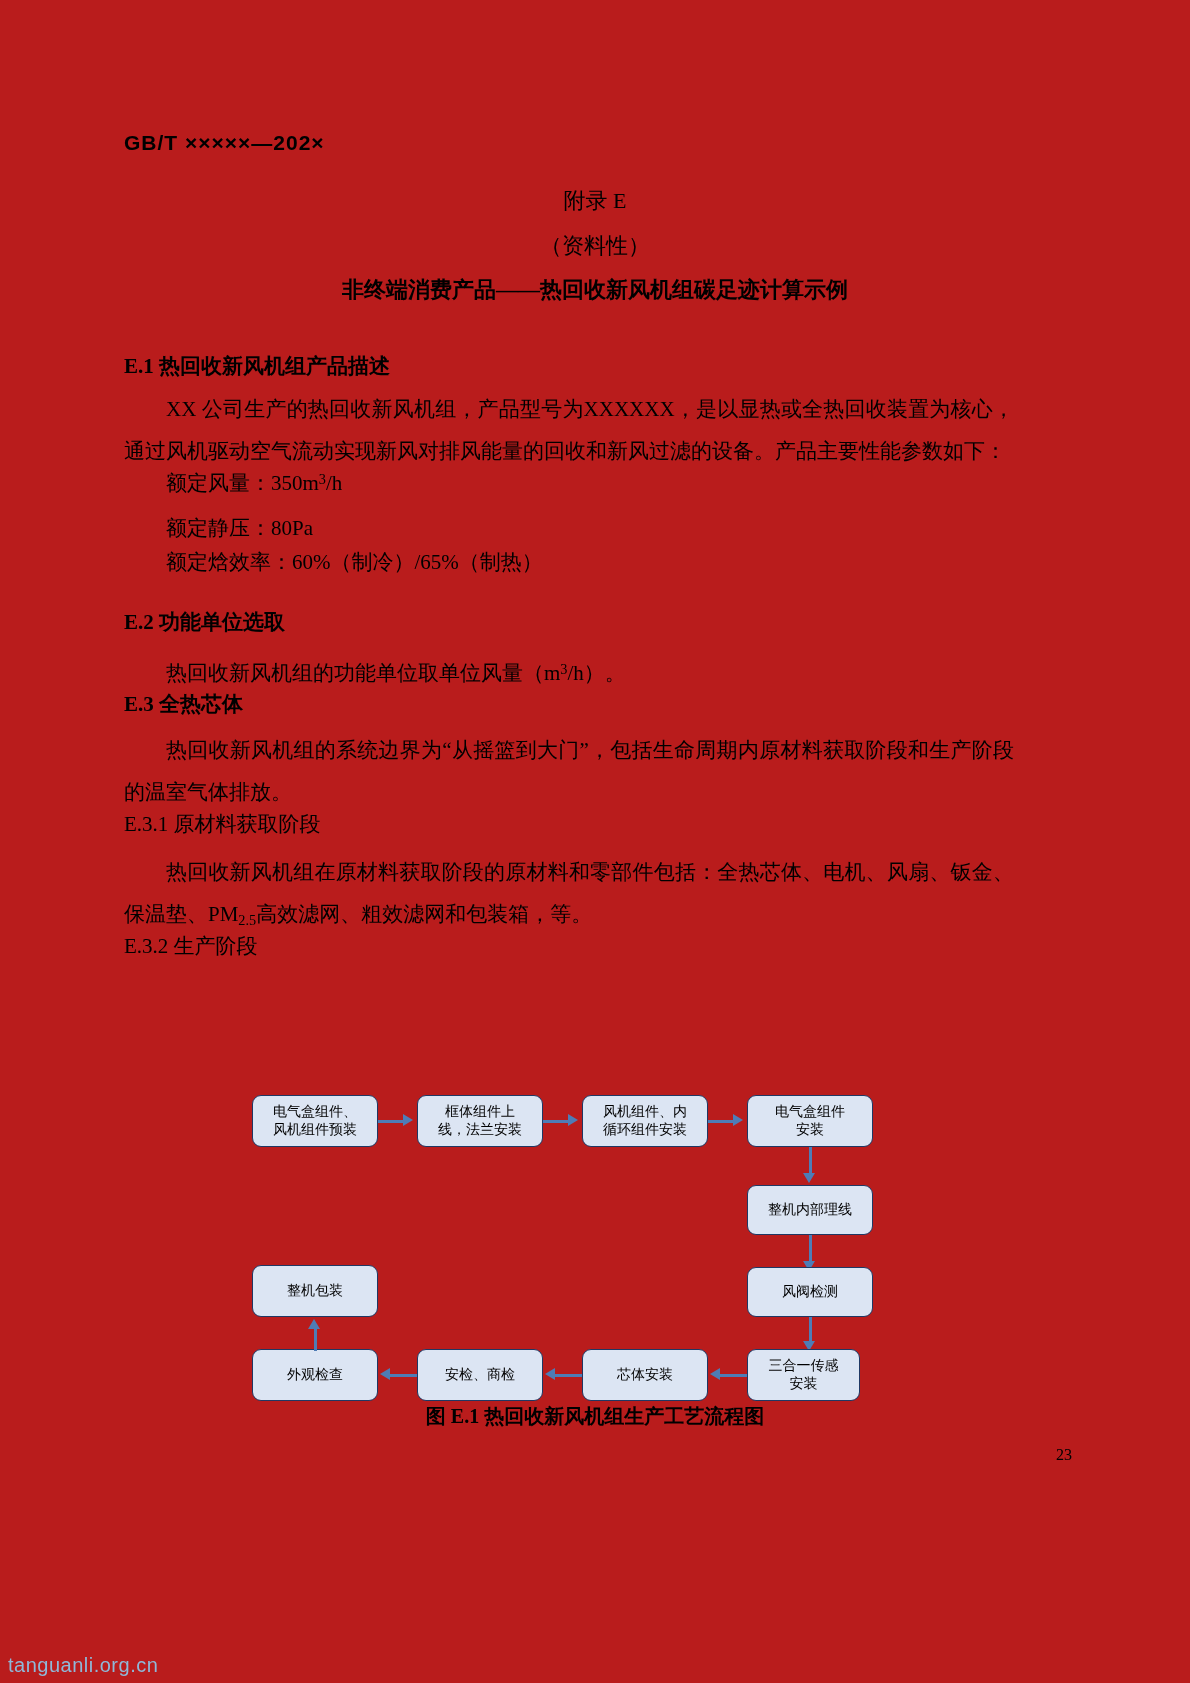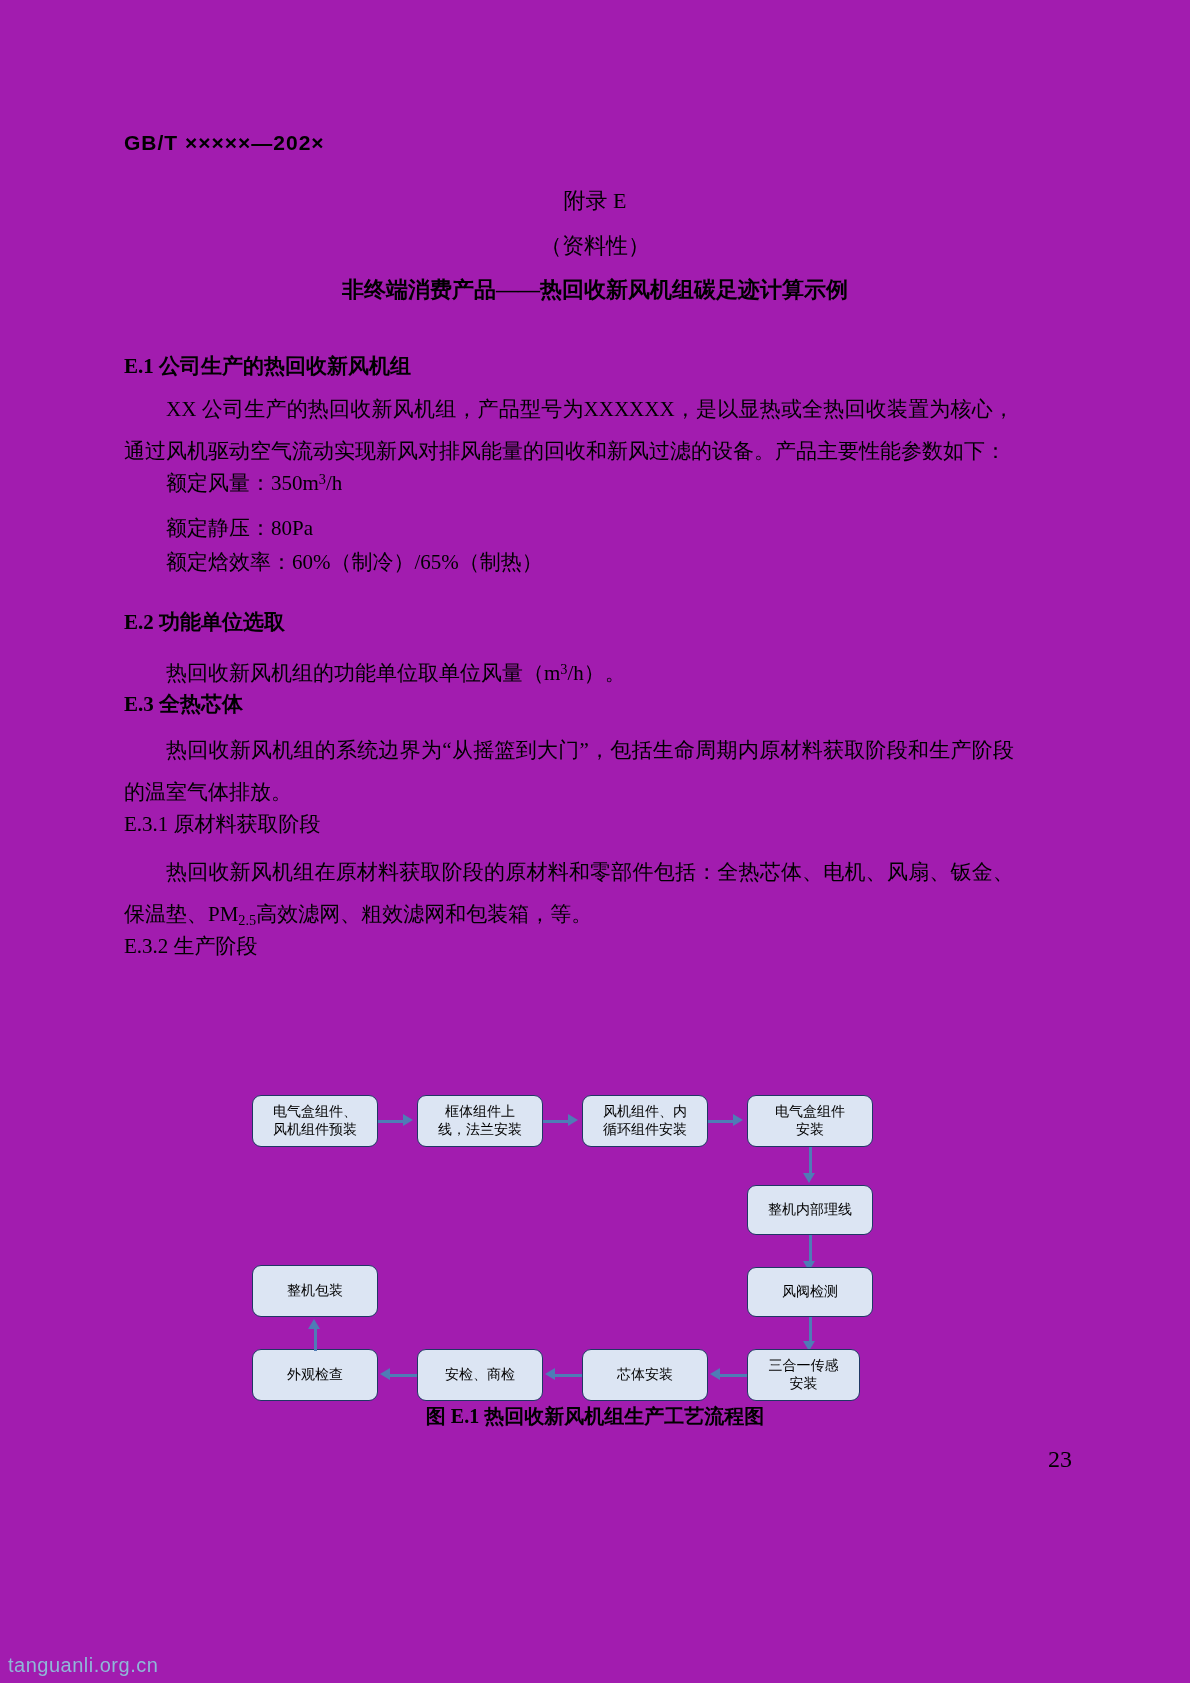--- a/index.html
+++ b/index.html
@@ -4,21 +4,21 @@
 <style>
   html, body {
     margin: 0;
     padding: 0;
     background: #ffffff;
   }
   .page {
     position: relative;
     width: 1190px;
     height: 1683px;
-    background: #a21caf;
+    background: #b91c1c;
     font-family: "Liberation Serif", "DejaVu Serif", serif;
     color: #000000;
     overflow: hidden;
   }
   .std-header {
     position: absolute;
     left: 124px;
     top: 131px;
     font-family: "Liberation Sans", "DejaVu Sans", sans-serif;
     font-size: 21px;
@@ -129,21 +129,21 @@
     top: 1403px;
     width: 1190px;
     text-align: center;
     font-size: 20px;
     font-weight: bold;
   }
   .page-num {
     position: absolute;
     right: 118px;
     top: 1446px;
-    font-size: 24px;
+    font-size: 16px;
   }
   .watermark {
     position: absolute;
     left: 8px;
     bottom: 6px;
     font-family: "Liberation Sans", "DejaVu Sans", sans-serif;
     font-size: 20px;
     color: #8fb8d8;
     letter-spacing: 0.5px;
   }
@@ -152,21 +152,21 @@
 <body>
 
 <div class="page">
 
   <div class="std-header">GB/T ×××××—202×</div>
 
   <div class="annex-title annex-e">附录 E</div>
   <div class="annex-title annex-name">非终端消费产品——热回收新风机组碳足迹计算示例</div>
   <div class="annex-title annex-kind">（资料性）</div>
 
-  <div class="h2" style="top:352px;">E.1 公司生产的热回收新风机组</div>
+  <div class="h2" style="top:352px;">E.1 热回收新风机组产品描述</div>
   <div class="para indent" style="top:388px;">XX 公司生产的热回收新风机组，产品型号为XXXXXX，是以显热或全热回收装置为核心，通过风机驱动空气流动实现新风对排风能量的回收和新风过滤的设备。产品主要性能参数如下：</div>
 
   <div class="param" style="top:469px;">
     <span>额定风量：</span><span>350m</span><sup>3</sup><span>/h</span>
   </div>
 
   <div class="param" style="top:514px;">
     <span>额定静压：</span><span>80Pa</span>
   </div>
 

